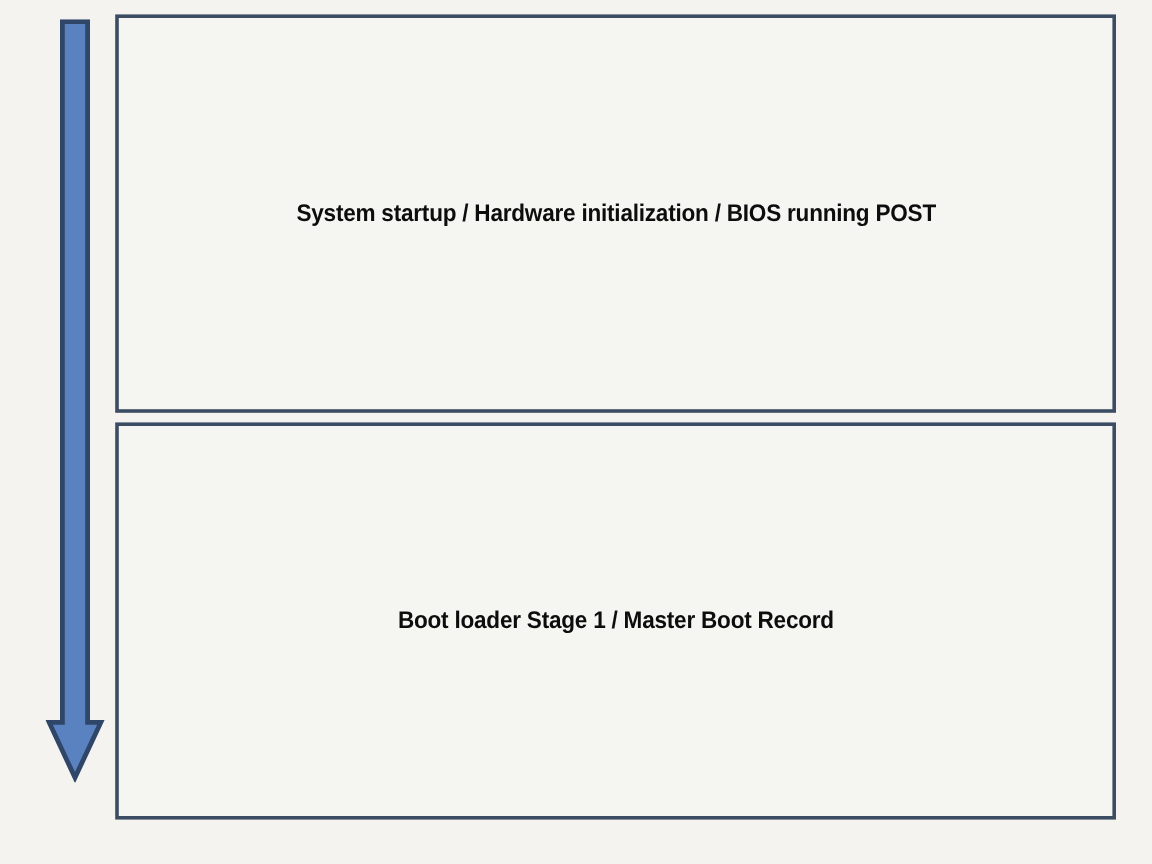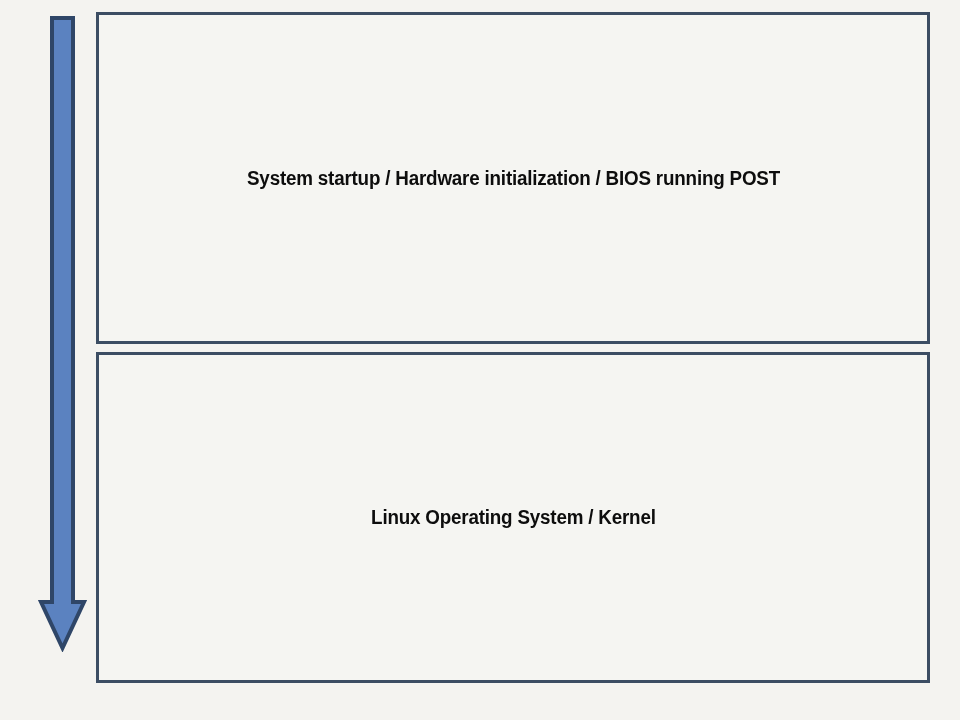--- a/index.html
+++ b/index.html
@@ -76,22 +76,22 @@
       <polygon points="14,2 35,2 35,586 46,586 24.5,632 3,586 14,586" fill="#5B82C0" stroke="#2F4668" stroke-width="4" stroke-linejoin="miter"></polygon>
     </svg>
   </div>
 
   <div id="stage-list">
 
     <div class="stage-box">
       <span class="stage-label">System startup / Hardware initialization / BIOS running POST</span>
     </div>
 
+    <div class="stage-box">
+      <span class="stage-label">Boot loader Stage 1 / Master Boot Record</span>
+    </div>
 
 
-    <div class="stage-box">
-      <span class="stage-label">Linux Operating System / Kernel</span>
-    </div>
 
 
 
   </div>
 </div>
 
 </body></html>

